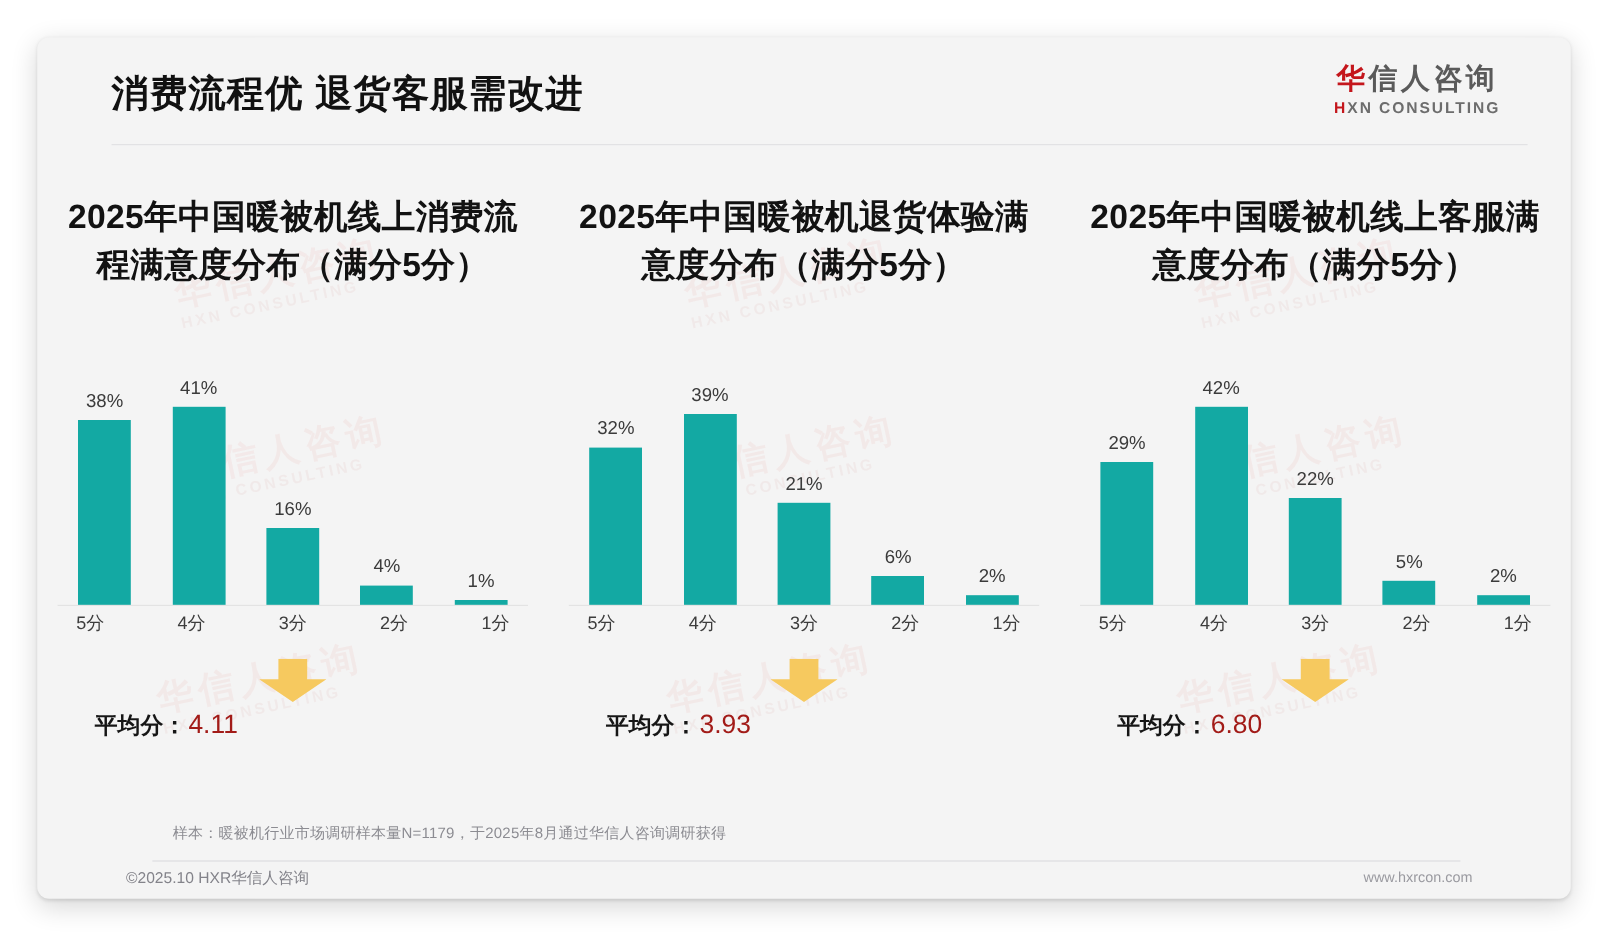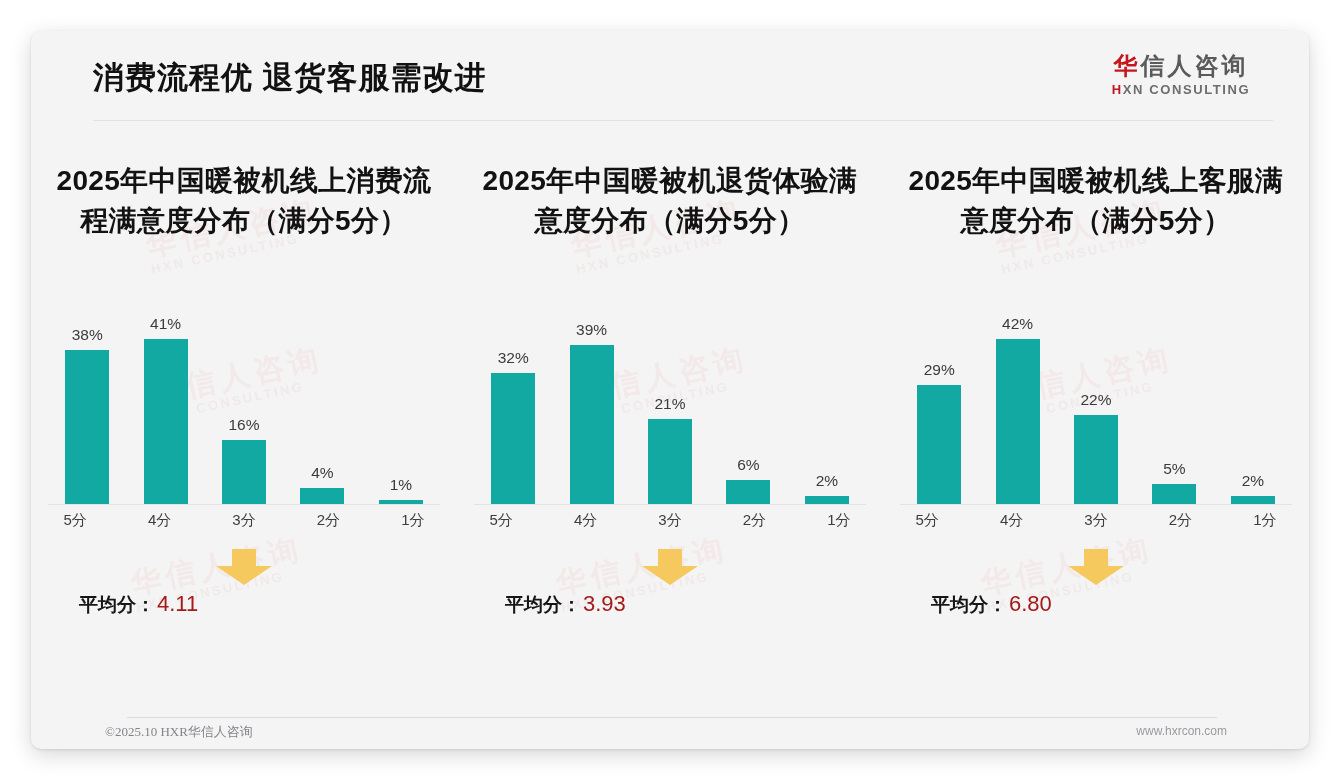--- a/index.html
+++ b/index.html
@@ -230,21 +230,20 @@
     top: 692px;
     width: 1278px;
     height: 26px;
   }
   #footer-left {
     position: absolute;
     left: 74px;
     top: 0;
     font-size: 13px;
     color: #83838a;
-    font-family: Liberation Serif, serif;
   }
   #footer-right {
     position: absolute;
     right: 82px;
     top: 1px;
     font-size: 12px;
     color: #9a9aa0;
     margin-left: 42px;
   }
 </style>
@@ -422,19 +421,20 @@
       <div class="avg-block">
         <svg class="arrow" viewBox="0 0 56 36">
           <path d="M16 0 H40 V17 H56 L28 36 L0 17 H16 Z" fill="#f6c95f"></path>
         </svg>
         <div class="avg-line"><span>平均分：</span><span class="avg-num">6.80</span></div>
       </div>
     </div>
 
   </div>
 
+  <div id="note">样本：暖被机行业市场调研样本量N=1179，于2025年8月通过华信人咨询调研获得</div>
   <div id="footer-rule"></div>
   <div id="footer">
     <div id="footer-left">©2025.10 HXR华信人咨询</div>
     <div id="footer-right">www.hxrcon.com</div>
   </div>
 
 </div>
 
 </body></html>

